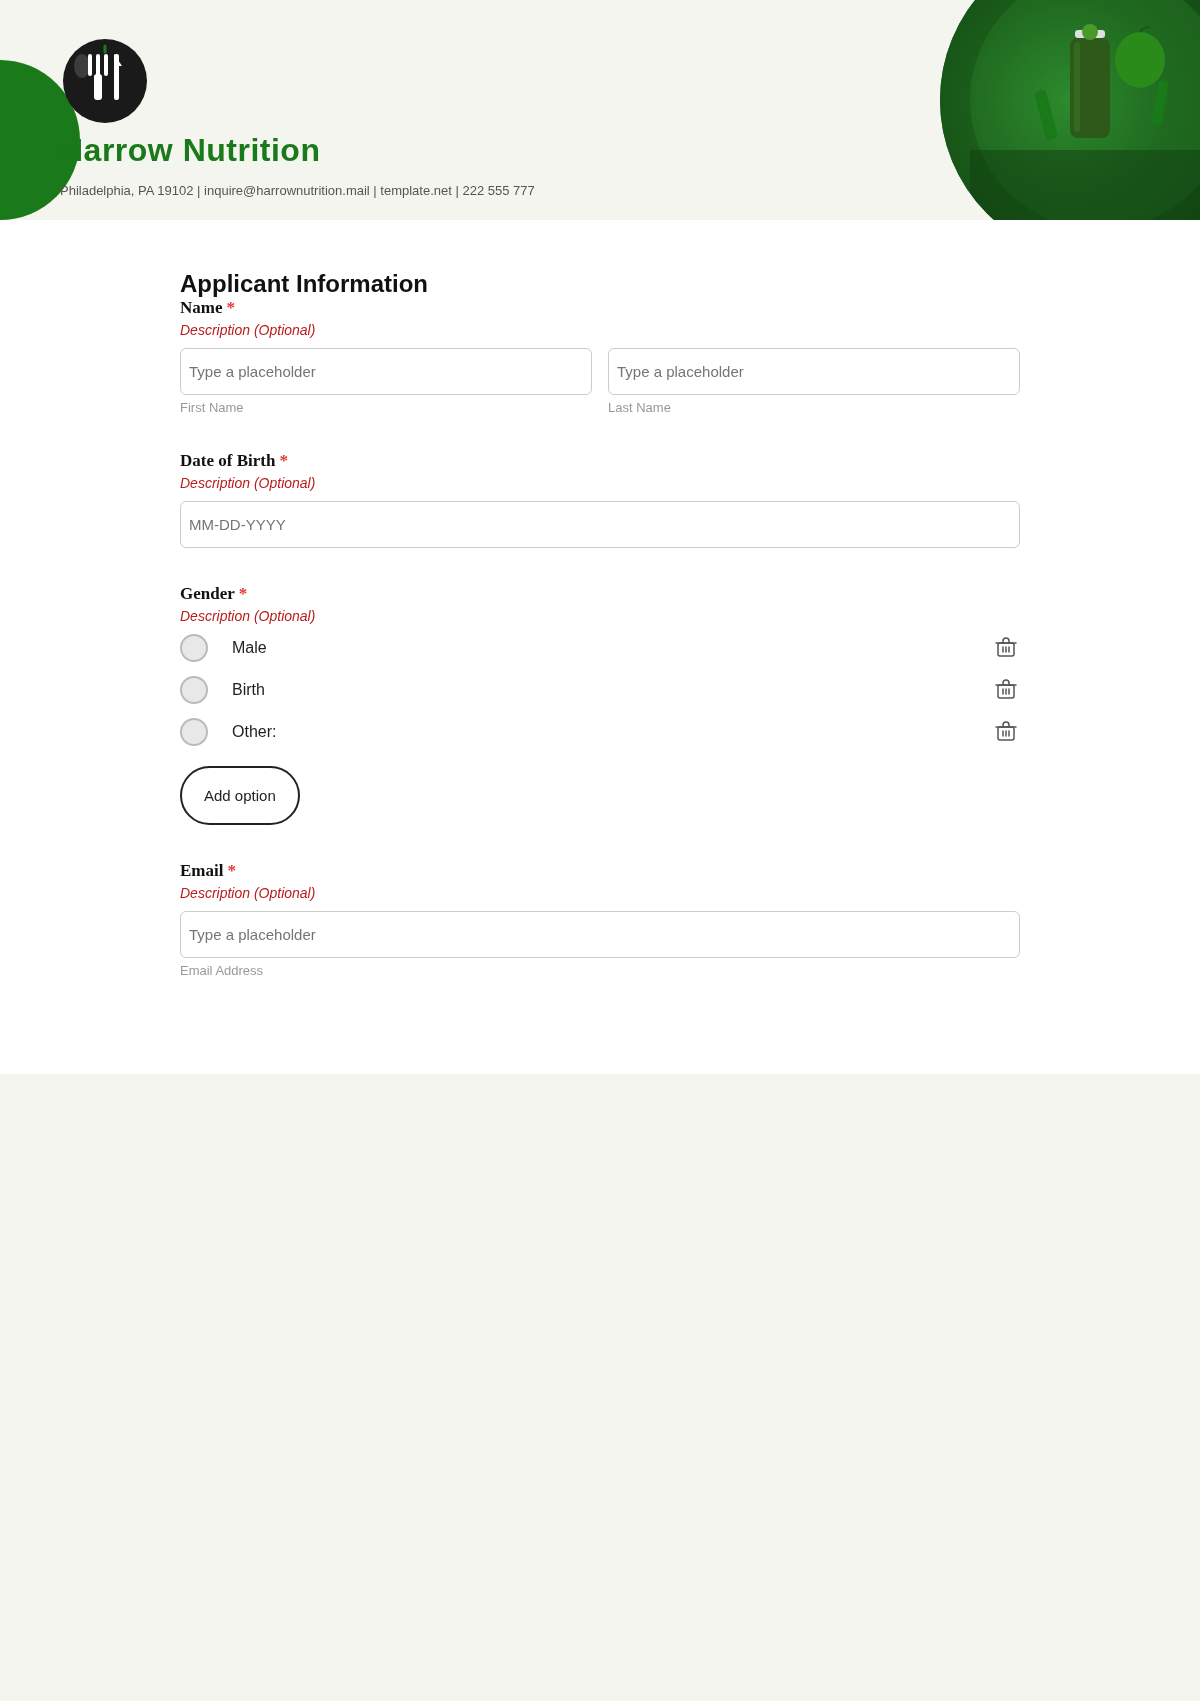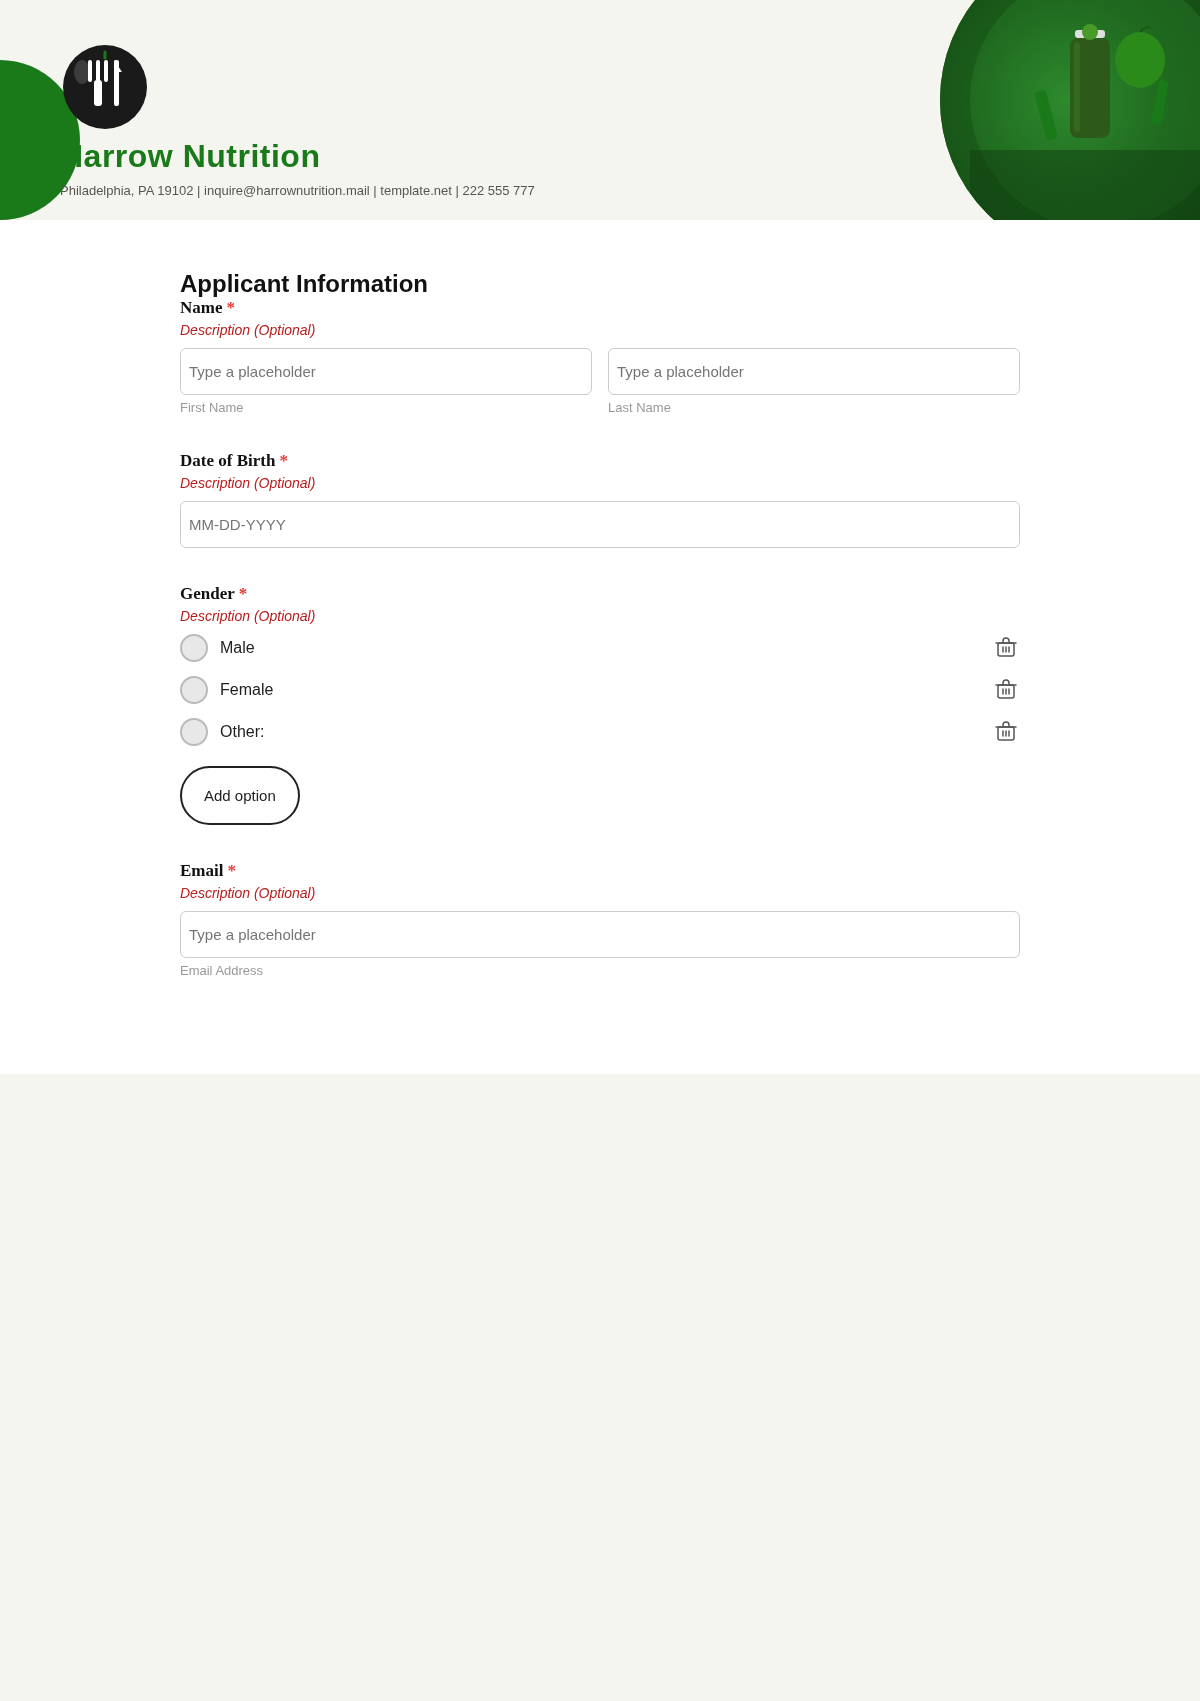--- a/index.html
+++ b/index.html
@@ -27,21 +27,21 @@
       width: 120px;
       height: 160px;
       background: #1a7a1a;
       border-radius: 0 80px 80px 0;
       z-index: 1;
     }
 
     .header-logo-area {
       position: absolute;
       left: 60px;
-      top: 42px;
+      top: 36px;
       z-index: 2;
       display: flex;
       flex-direction: column;
     }
 
     .logo-icon {
       width: 90px;
       height: 90px;
       margin-bottom: 6px;
     }
@@ -172,21 +172,21 @@
     .radio-option-row {
       display: flex;
       align-items: center;
       justify-content: space-between;
       margin-bottom: 14px;
     }
 
     .radio-left {
       display: flex;
       align-items: center;
-      gap: 12px;
+      gap: 24px;
     }
 
     .radio-circle {
       width: 28px;
       height: 28px;
       border-radius: 50%;
       border: 2px solid #bbb;
       background: #e8e8e8;
       flex-shrink: 0;
     }
@@ -330,21 +330,21 @@
           <line x1="11" y1="10" x2="11" y2="15" stroke="#555" stroke-width="1.5" stroke-linecap="round"></line>
           <line x1="14" y1="10" x2="14" y2="15" stroke="#555" stroke-width="1.5" stroke-linecap="round"></line>
         </svg>
       </div>
     </div>
 
     
     <div class="radio-option-row">
       <div class="radio-left">
         <div class="radio-circle"></div>
-        <span class="radio-label">Female</span>
+        <span class="radio-label">Birth</span>
       </div>
       <div class="trash-icon">
         <svg width="22" height="22" viewBox="0 0 22 22" fill="none" xmlns="http://www.w3.org/2000/svg">
           <rect x="3" y="6" width="16" height="13" rx="2" stroke="#555" stroke-width="1.5" fill="none"></rect>
           <path d="M1 6h20" stroke="#555" stroke-width="1.5" stroke-linecap="round"></path>
           <path d="M8 6V4a3 3 0 016 0v2" stroke="#555" stroke-width="1.5" stroke-linecap="round"></path>
           <line x1="8" y1="10" x2="8" y2="15" stroke="#555" stroke-width="1.5" stroke-linecap="round"></line>
           <line x1="11" y1="10" x2="11" y2="15" stroke="#555" stroke-width="1.5" stroke-linecap="round"></line>
           <line x1="14" y1="10" x2="14" y2="15" stroke="#555" stroke-width="1.5" stroke-linecap="round"></line>
         </svg>

